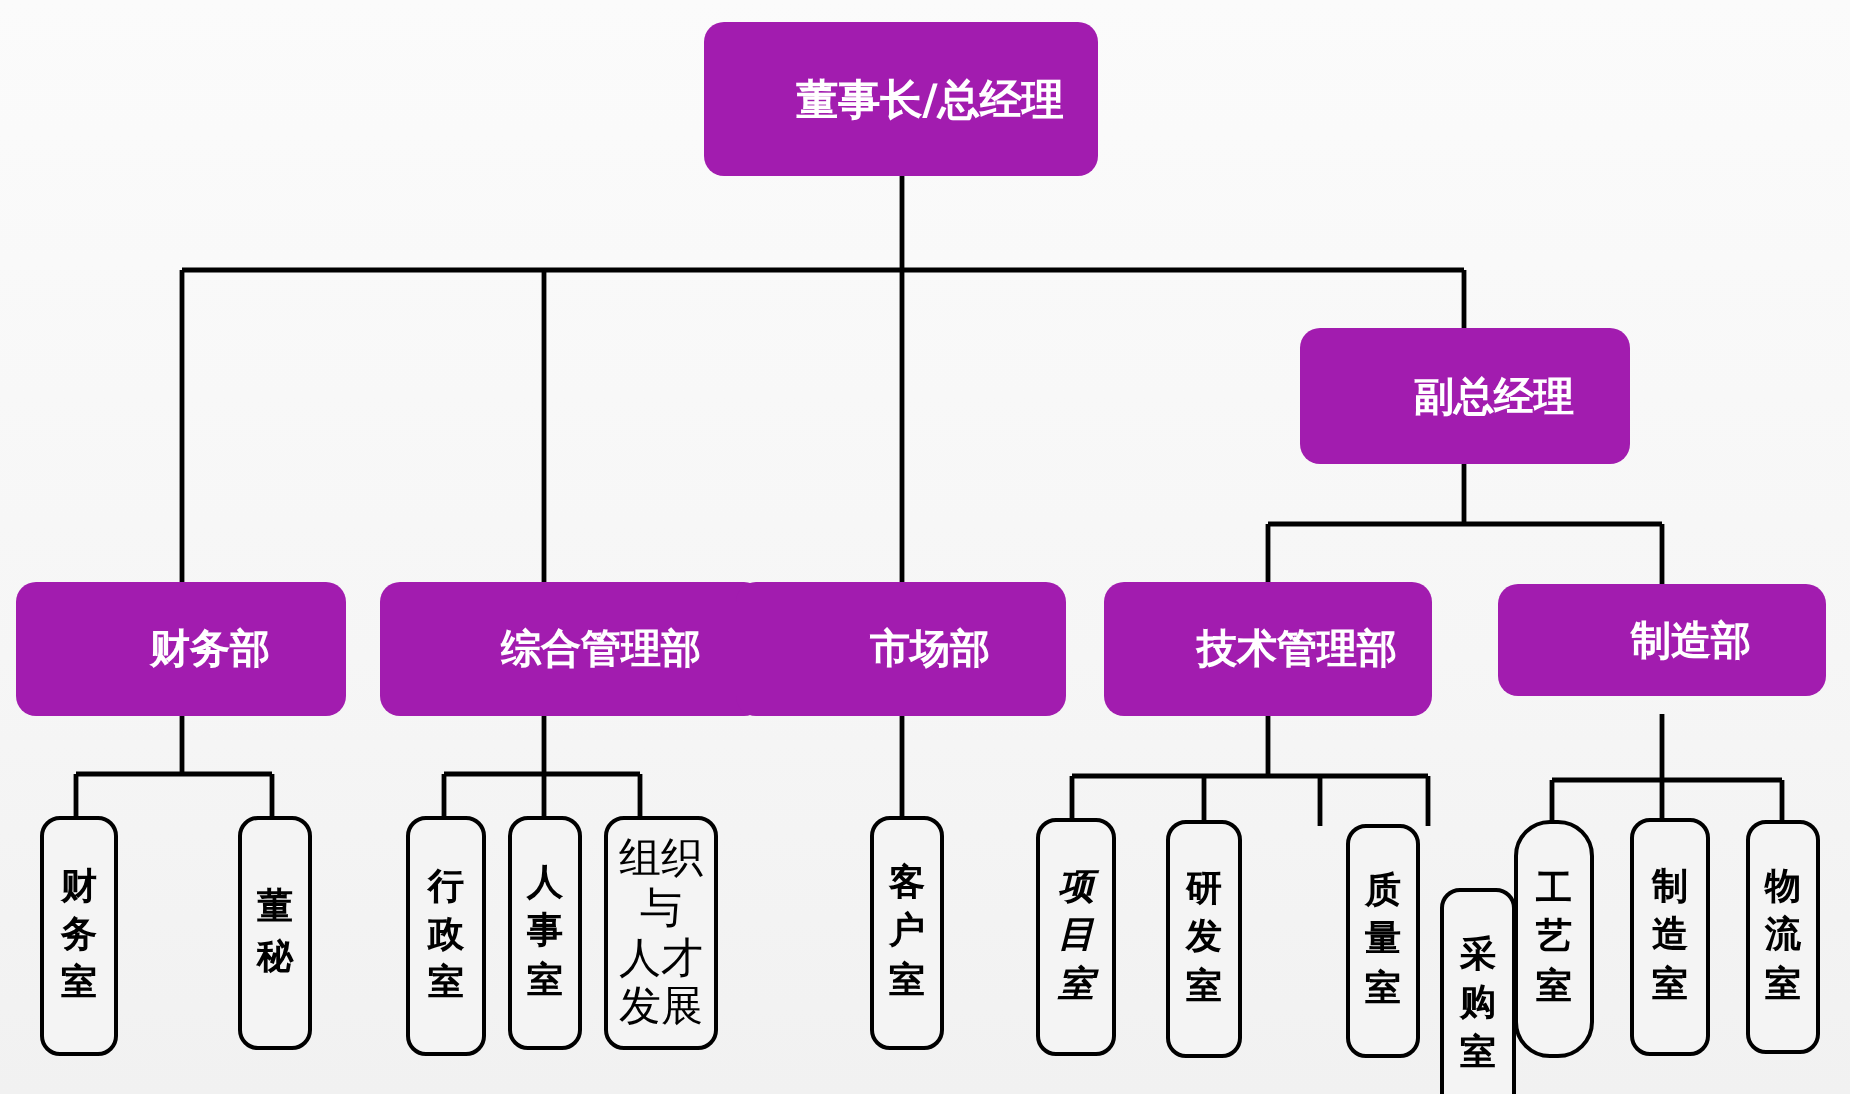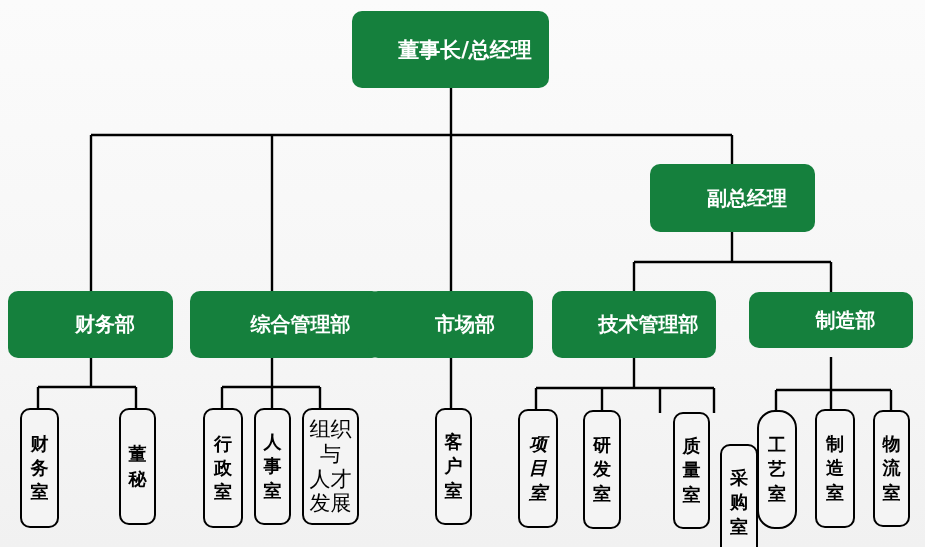--- a/index.html
+++ b/index.html
@@ -4,21 +4,21 @@
 <style>
   html, body { margin: 0; padding: 0; }
   body {
     width: 925px; height: 547px; overflow: hidden; position: relative;
     background: linear-gradient(to bottom, #fbfbfb 0%, #f6f6f6 60%, #f1f1f1 100%);
     font-family: "DejaVu Sans", sans-serif;
   }
   #connectors { position: absolute; left: 0; top: 0; width: 925px; height: 547px; }
   #connectors line { stroke: #000; stroke-width: 2.4; }
   .box-blue {
-    position: absolute; background: #15803d; color: #fff;
+    position: absolute; background: #a21caf; color: #fff;
     border-radius: 10px; display: flex; align-items: center; justify-content: center;
     font-weight: bold; font-size: 20px; letter-spacing: 0px; box-sizing: border-box; padding-left: 29px;
   }
   .box-blue.top { font-size: 21px; }
   .box-white {
     position: absolute; background: #f4f4f4; border: 2.5px solid #000; border-radius: 10px;
     box-sizing: border-box; display: flex; align-items: center; justify-content: center;
     font-weight: bold; font-size: 18px; color: #000;
   }
   .vtext { width: 1.1em; text-align: center; line-height: 1.35; word-break: break-all; }

